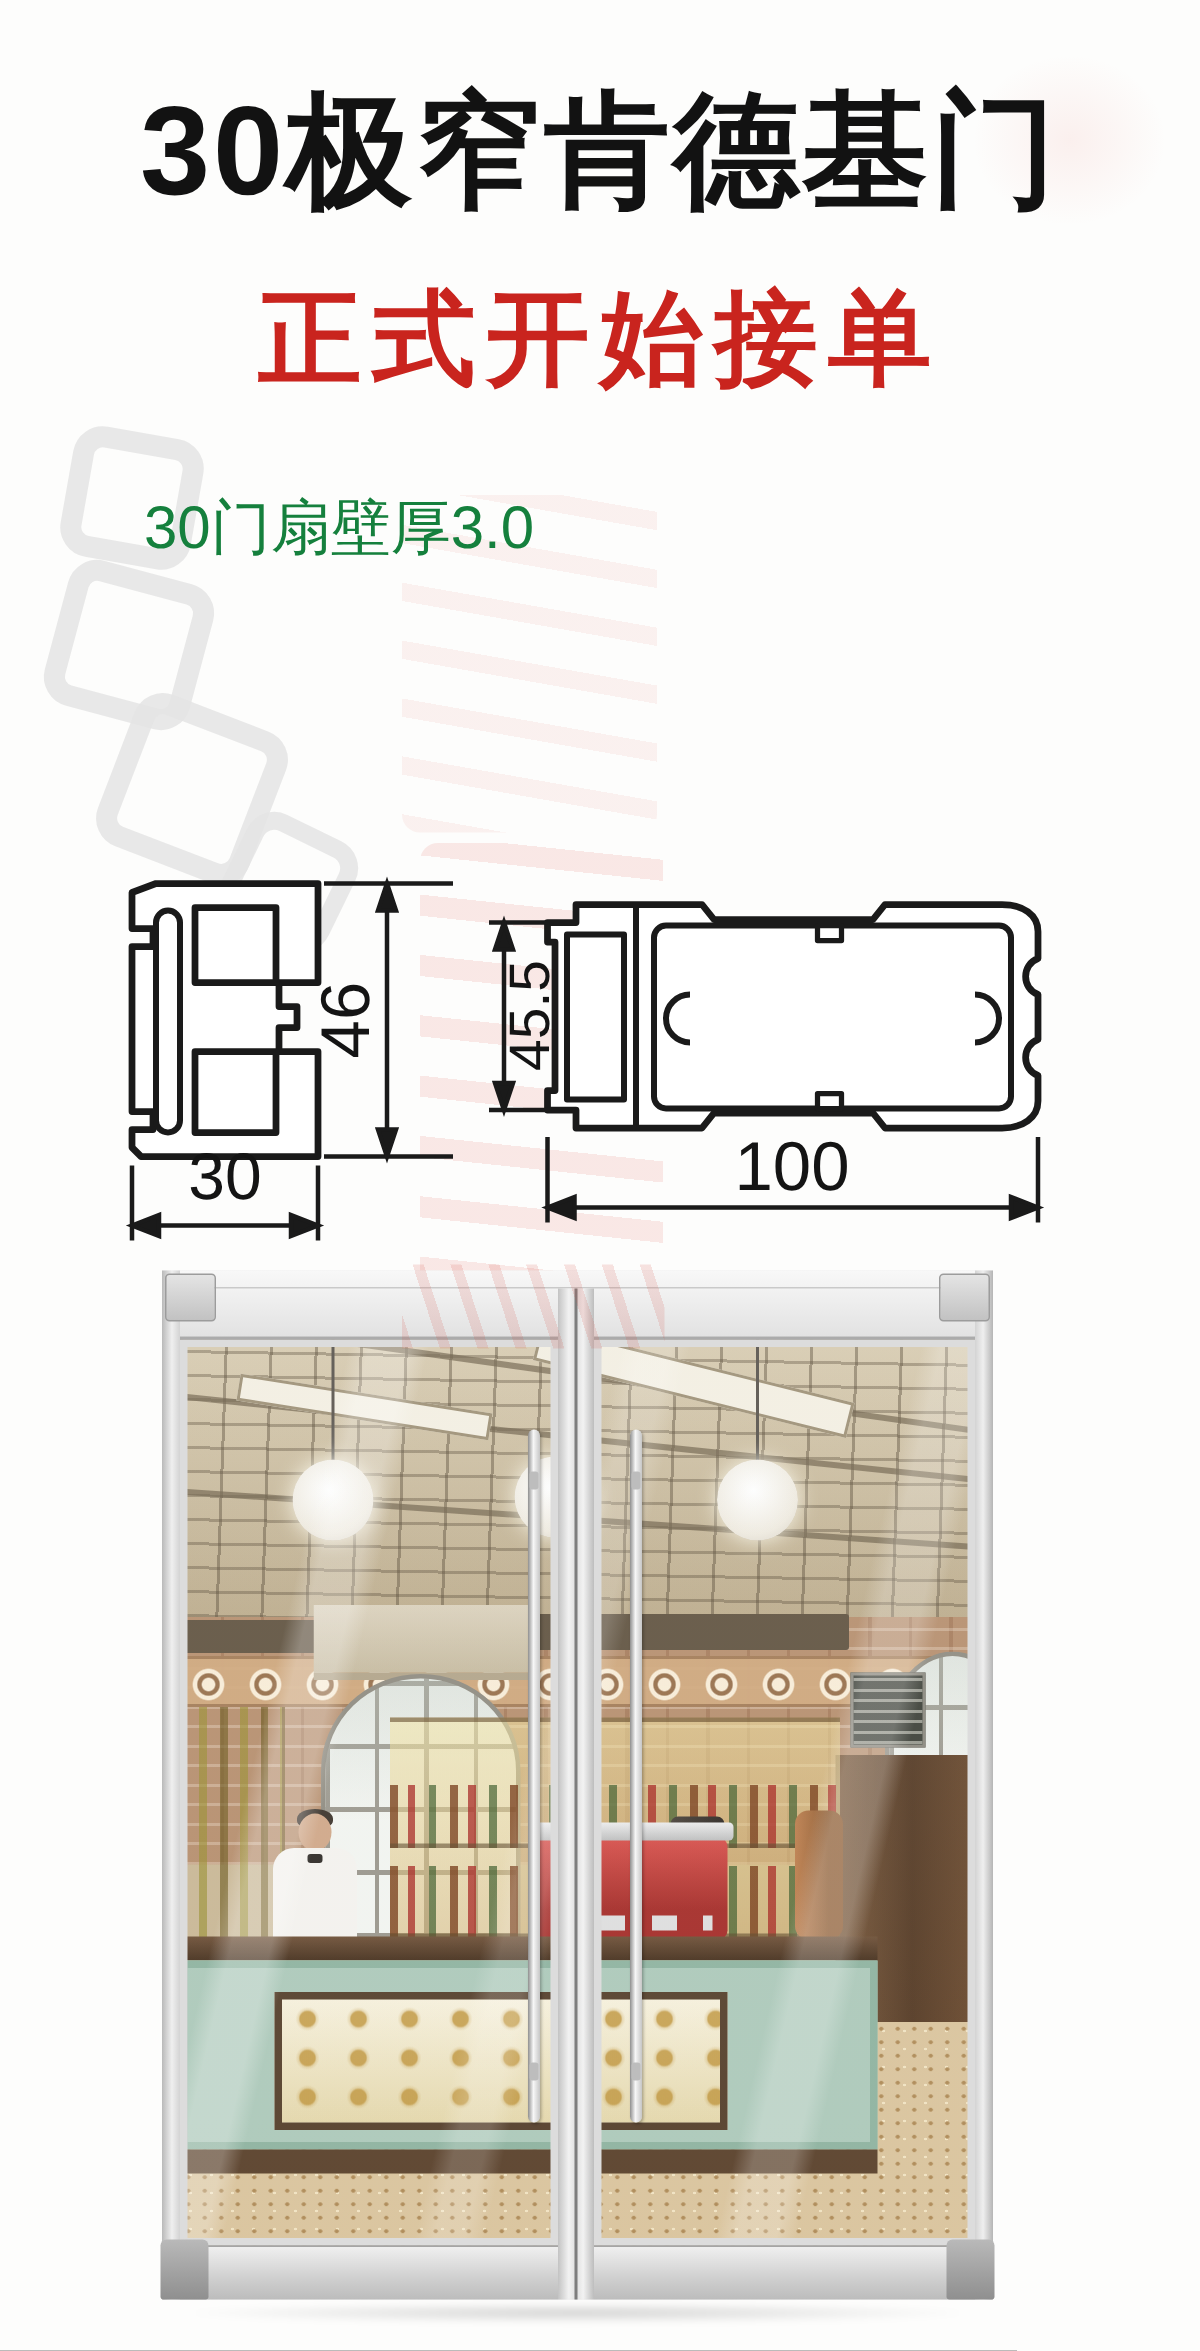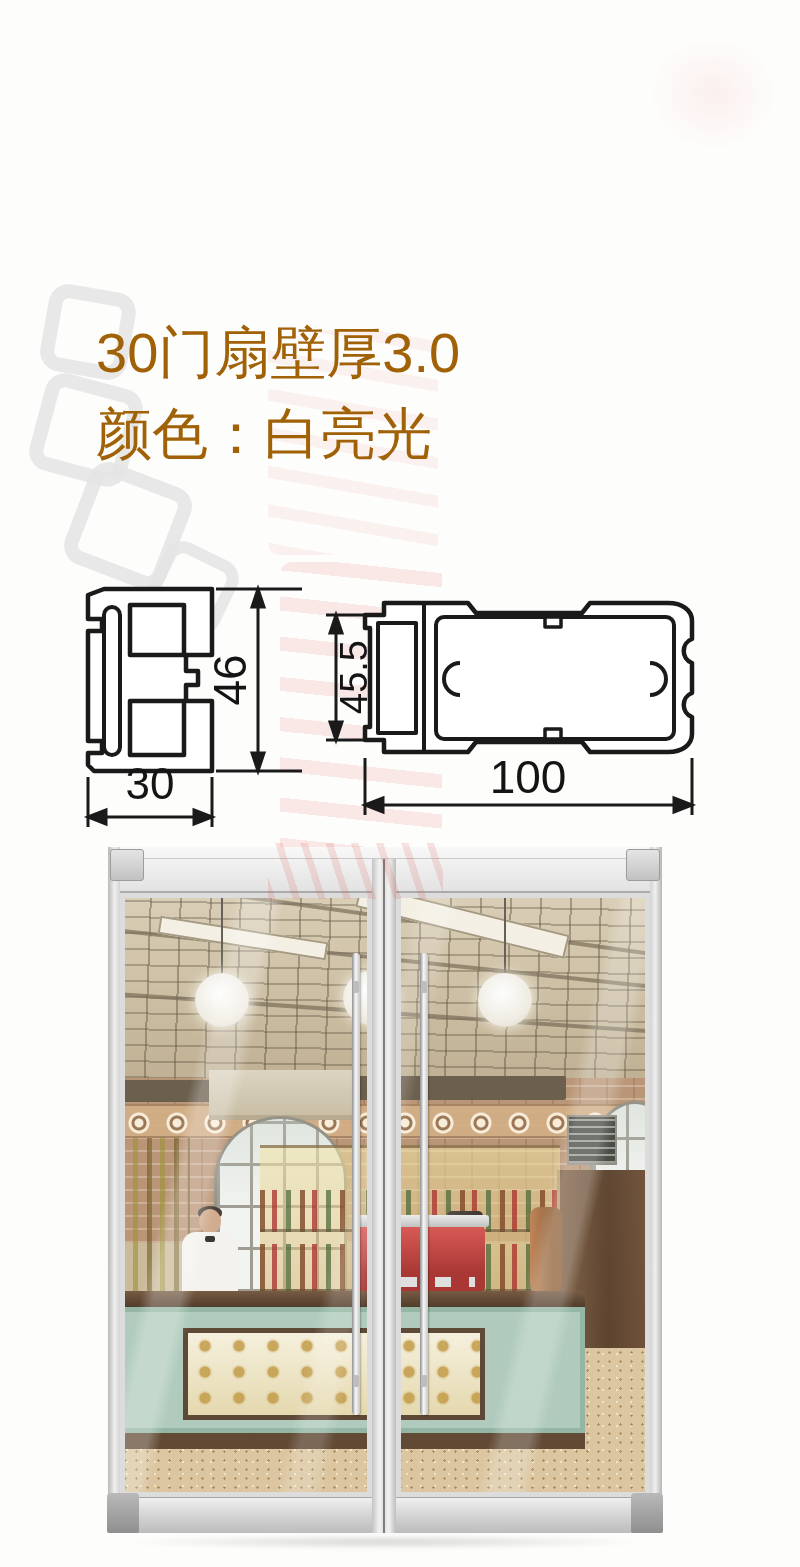--- a/index.html
+++ b/index.html
@@ -22,21 +22,21 @@
     background:radial-gradient(ellipse at center, rgba(230,120,110,.10), transparent 70%);}
   .wm-stamp-photo{left:268px;top:843px;width:175px;height:56px;z-index:9;
     background:repeating-linear-gradient(72deg, rgba(212,82,72,.16) 0 7px, transparent 7px 24px);}
 
   
   .title{position:absolute;left:0;top:44px;width:100%;text-align:center;
          font-size:84px;font-weight:700;color:#121212;letter-spacing:2px;}
   .subtitle{position:absolute;left:0;top:180px;width:100%;text-align:center;
          font-size:69px;font-weight:700;color:#c9241e;letter-spacing:7px;}
   .specs{position:absolute;left:96px;top:312px;}
-  .spec-line{font-size:56px;font-weight:500;color:#a16207;line-height:81px;white-space:nowrap;}
+  .spec-line{font-size:40px;font-weight:500;color:#15803d;line-height:81px;white-space:nowrap;}
 
   
   .diagram{position:absolute;overflow:visible;}
   .diagram.sash{left:70px;top:575px;}
   .diagram.tube{left:320px;top:575px;}
   .diagram path,.diagram rect.ch,.diagram line{vector-effect:none;}
   .dimtext{font-family:"Liberation Sans","DejaVu Sans",sans-serif;font-weight:500;fill:#141414;}
 
   
   .door-photo{position:absolute;left:108px;top:847px;width:554px;height:686px;background:#e9e9e9;}
@@ -172,24 +172,25 @@
 <div class="canvas">
 
   <div class="wm-square wm-sq0"></div>
   <div class="wm-square wm-sq1"></div>
   <div class="wm-square wm-sq2"></div>
   <div class="wm-square wm-sq3"></div>
   <div class="wm-stamp wm-stamp-top"></div>
   <div class="wm-stamp wm-stamp-mid"></div>
   <div class="wm-stamp wm-stamp-corner"></div>
 
+  <div class="title">30极窄肯德基门</div>
+  <div class="subtitle">正式开始接单</div>
 
   <div class="specs">
     <div class="spec-line">30门扇壁厚3.0</div>
-    <div class="spec-line">颜色：白亮光</div>
   </div>
 
   <svg class="diagram sash" width="240" height="268" viewBox="0 0 240 268">
     <g fill="#ffffff" stroke="#1a1a1a" stroke-width="4.5" stroke-linejoin="round">
       <path d="M 34 14 L 142 14 L 142 80 L 116 80 L 116 96 L 128 96 L 128 110 L 116 110 L 116 126 L 142 126 L 142 196 L 24 196 L 18 190 L 18 178 L 32 178 L 32 166 L 18 166 L 18 56 L 32 56 L 32 44 L 18 44 L 18 20 Z"></path>
       <rect x="60" y="30" width="54" height="50" fill="none"></rect>
       <rect x="60" y="126" width="54" height="54" fill="none"></rect>
       <rect x="34" y="32" width="16" height="148" rx="8" fill="none" stroke-width="4"></rect>
     </g>
     <g stroke="#1a1a1a" stroke-width="3" fill="#1a1a1a">

